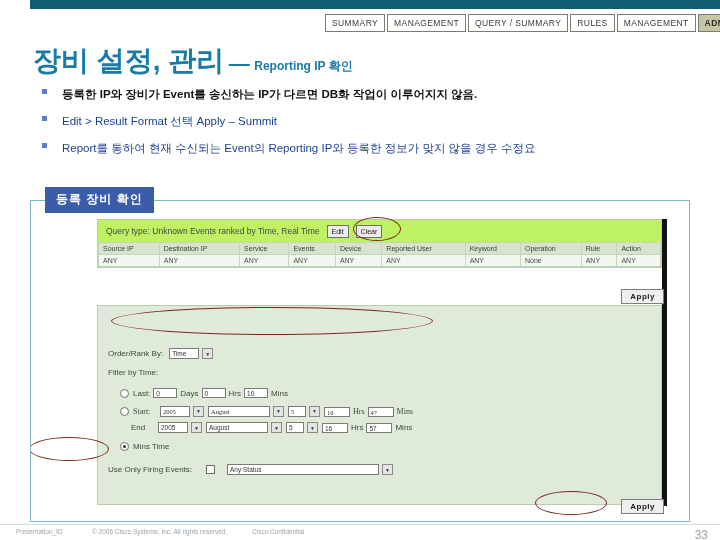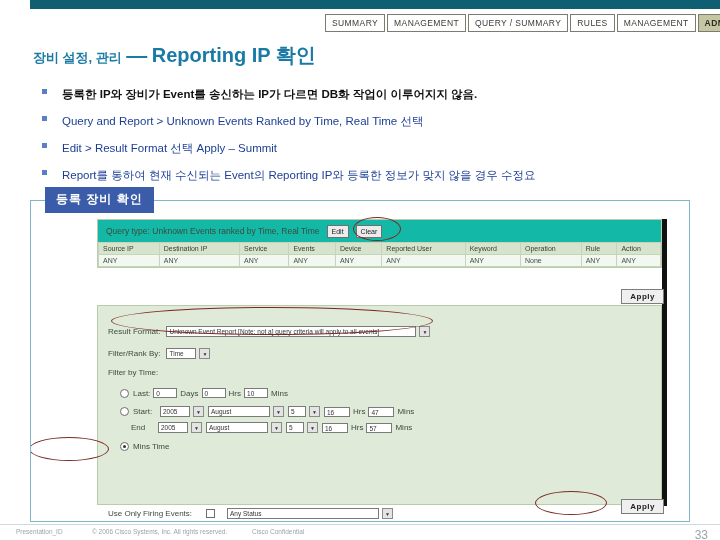--- a/index.html
+++ b/index.html
@@ -22,23 +22,23 @@
     padding:0 6px;display:flex;align-items:center;justify-content:center;
     margin-right:2px;height:18px;box-sizing:border-box;white-space:nowrap;
   }
   .nav-tab.active{background:#c6c6a4;color:#2e2e22;font-weight:bold;}
 
   
   .title{
     position:absolute;left:33px;top:42px;
     color:#1a7aa6;font-weight:bold;white-space:nowrap;
   }
-  .title .kr{font-size:13px;text-align:right;}
+  .title .kr{font-size:28px;text-align:right;}
   .title .dash{font-size:21px;}
-  .title .en{font-size:20px;}
+  .title .en{font-size:12px;}
 
   
   .bullets{position:absolute;left:42px;top:84px;width:640px;}
   .bullet{position:relative;padding-left:20px;margin-bottom:9px;color:#1c3f94;white-space:nowrap;}
   .bullet .sq{
     position:absolute;left:0;top:5px;width:5px;height:5px;background:#5b7ec4;
   }
   .bullet .tx{font-size:11.5px;line-height:14px;}
   .bullet.b1 .tx{font-weight:bold;color:#111111;}
 
@@ -52,21 +52,21 @@
   
   .shot{
     position:absolute;left:30px;top:200px;width:660px;height:322px;
     border:1px solid #7fb6cc;background:#ffffff;box-sizing:border-box;
   }
   .shot-inner{position:absolute;left:0;top:0;width:658px;height:320px;overflow:hidden;}
 
   
   .qpanel{
     position:absolute;left:66px;top:18px;width:565px;
-    background:#14b8a6;border:1px solid #b9ccae;box-sizing:border-box;
+    background:#bef264;border:1px solid #b9ccae;box-sizing:border-box;
   }
   .qtype-row{
     height:22px;display:flex;align-items:center;padding-left:8px;
     font-size:8.5px;color:#3c4a3c;white-space:nowrap;
   }
   .mini-btn{
     display:inline-flex;align-items:center;justify-content:center;
     border:1px solid #6f6f6f;background:#ececec;color:#222;
     font-size:7px;height:11px;padding:0 4px;margin-left:7px;
   }
@@ -165,21 +165,20 @@
   <span class="en">Reporting IP 확인</span>
 </div>
 
 <div class="bullets">
   <div class="bullet b1">
     <span class="sq"></span>
     <span class="tx">등록한 IP와 장비가 Event를 송신하는 IP가 다르면 DB화 작업이 이루어지지 않음.</span>
   </div>
   <div class="bullet">
     <span class="sq"></span>
-    <span class="tx">Query and Report &gt; Unknown Events Ranked by Time, Real Time 선택</span>
   </div>
   <div class="bullet">
     <span class="sq"></span>
     <span class="tx">Edit &gt; Result Format 선택  Apply – Summit</span>
   </div>
   <div class="bullet">
     <span class="sq"></span>
     <span class="tx">Report를 통하여 현재 수신되는 Event의 Reporting IP와 등록한 정보가 맞지 않을 경우 수정요</span>
   </div>
 </div>
@@ -226,30 +225,23 @@
     </tbody>
         </table>
   </div>
 
   <div class="apply-row">
     <span class="btn">Apply</span>
   </div>
 
   <div class="rpanel">
 
-    <div class="row" style="left:10px;top:20px;">
-      <span class="lbl">Result Format:</span>
-      <span class="sel" style="width:250px;margin-left:6px;">
-        <span>Unknown Event Report [Note: not a] query criteria will apply to all events]</span>
-      </span>
-      <span class="caret">▼</span>
-    </div>
 
     <div class="row" style="left:10px;top:42px;">
-      <span class="lbl">Filter/Rank By:</span>
+      <span class="lbl">Order/Rank By:</span>
       <span class="sel" style="width:30px;margin-left:6px;">
         <span>Time</span>
       </span>
       <span class="caret">▼</span>
     </div>
 
     <div class="row" style="left:10px;top:62px;">
       <span class="lbl">Filter by Time:</span>
     </div>
 
@@ -257,21 +249,21 @@
       <span class="radio"></span>
       <span class="lbl">Last:</span>
       <span class="fld" style="width:24px;margin-left:3px;">0</span>
       <span class="lbl" style="margin-left:3px;text-align:center;">Days</span>
       <span class="fld" style="width:24px;margin-left:3px;">0</span>
       <span class="lbl" style="margin-left:3px;">Hrs</span>
       <span class="fld" style="width:24px;margin-left:3px;">10</span>
       <span class="lbl" style="margin-left:3px;">Mins</span>
     </div>
 
-    <div class="row" style="left:22px;top:100px;">
+    <div class="row" style="left:22px;top:100px;font-family:Liberation Serif, serif;">
       <span class="radio"></span>
       <span class="lbl" style="width:24px;">Start:</span>
       <span class="sel" style="width:30px;margin-left:3px;">2005</span>
       <span class="caret">▼</span>
       <span class="sel" style="width:62px;margin-left:4px;">August</span>
       <span class="caret">▼</span>
       <span class="sel" style="width:18px;margin-left:4px;">5</span>
       <span class="caret">▼</span>
       <span class="fld" style="width:26px;margin-left:4px;">16</span>
       <span class="lbl" style="margin-left:3px;">Hrs</span>
@@ -291,21 +283,21 @@
       <span class="lbl" style="margin-left:3px;">Hrs</span>
       <span class="fld" style="width:26px;margin-left:3px;">57</span>
       <span class="lbl" style="margin-left:3px;">Mins</span>
     </div>
 
     <div class="row" style="left:22px;top:136px;">
       <span class="radio on"></span>
       <span class="lbl">Mins Time</span>
     </div>
 
-    <div class="row" style="left:10px;top:158px;margin-top:44px;">
+    <div class="row" style="left:10px;top:158px;">
       <span class="lbl">Use Only Firing Events:</span>
       <span class="cbox" style="margin-left:14px;"></span>
       <span class="sel" style="width:152px;margin-left:12px;">Any Status</span>
       <span class="caret">▼</span>
     </div>
 
   </div>
 
   <div style="position:absolute;right:25px;top:294px;">
     <span class="btn">Apply</span>

